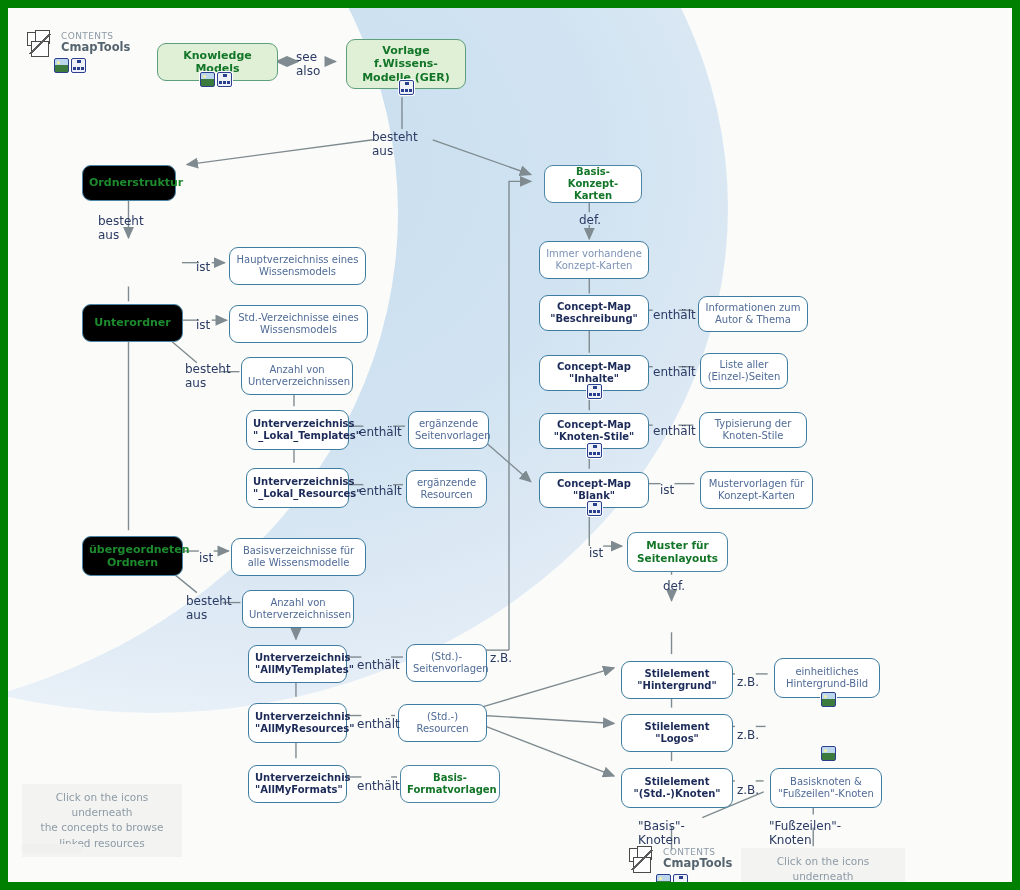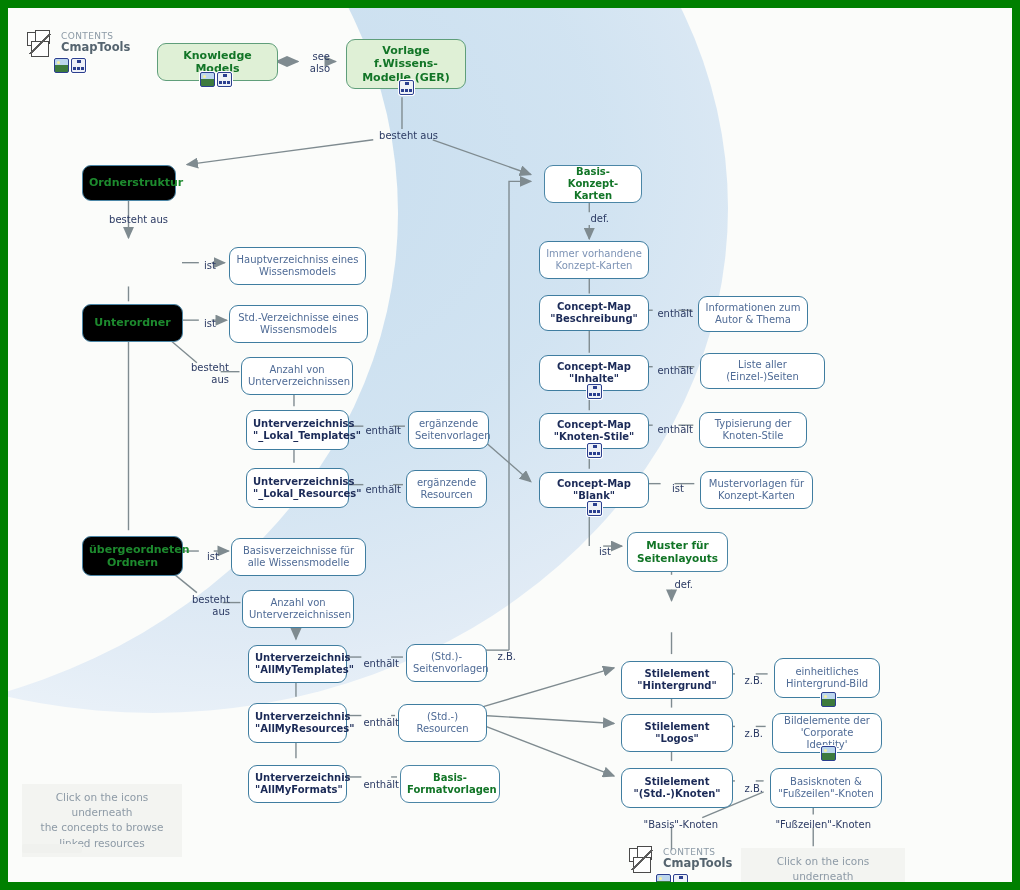--- a/index.html
+++ b/index.html
@@ -42,22 +42,22 @@
   .node .tx{display:block;width:100%;}
   
   .n-green{background:#dff0d6;border-color:#5f9e7a;color:#127527;font-weight:bold;}
   .n-greenlite{background:#000000;border-color:#4b86a6;color:#1d8a2e;font-weight:bold;}
   .n-dark{color:#1b2a57;font-weight:bold;}
   .n-soft{color:#4f6b96;font-weight:normal;}
   .n-softer{color:#7d93b5;font-weight:normal;}
   .n-greenstrong{background:#ffffff;border-color:#4b86a6;color:#127527;font-weight:bold;}
 
   .lbl{
-    position:absolute;color:#2b3a63;font-size:10px;line-height:1.18;
-    text-align:right;white-space:pre-line;
+    position:absolute;color:#2b3a63;font-size:12px;line-height:1.18;
+    text-align:left;white-space:pre-line;
   }
 
   .iconrow{
     position:absolute;display:flex;gap:2px;align-items:center;justify-content:center;
   }
   .ico{
     width:13px;height:13px;border:1px solid #2b3f8f;border-radius:2px;
     background:#eef1f7;display:block;position:relative;overflow:hidden;
     box-shadow:0 0 0 1px #ffffff;
   }
@@ -357,21 +357,21 @@
 Autor &amp; Thema</span>
     </div>
 
     <div class="node n-dark" style="left:531px;top:347px;width:110px;height:36px;font-size:10px;white-space:pre-line;">
       <span class="tx">Concept-Map
 "Inhalte"</span>
     </div>
     <div class="iconrow" style="left:579px;top:376px;">
       <span class="ico ico-map"></span>
     </div>
-    <div class="node n-soft" style="left:692px;top:345px;width:125px;height:36px;font-size:10px;white-space:pre-line;">
+    <div class="node n-soft" style="left:692px;top:345px;width:88px;height:36px;font-size:10px;white-space:pre-line;">
       <span class="tx">Liste aller
 (Einzel-)Seiten</span>
     </div>
 
     <div class="node n-dark" style="left:531px;top:405px;width:110px;height:36px;font-size:10px;white-space:pre-line;">
       <span class="tx">Concept-Map
 "Knoten-Stile"</span>
     </div>
     <div class="iconrow" style="left:579px;top:435px;">
       <span class="ico ico-map"></span>
@@ -407,24 +407,20 @@
       <span class="tx">einheitliches
 Hintergrund-Bild</span>
     </div>
     <div class="iconrow" style="left:813px;top:684px;">
       <span class="ico ico-pic"></span>
     </div>
 
     <div class="node n-dark" style="left:613px;top:706px;width:112px;height:38px;font-size:10px;white-space:pre-line;">
       <span class="tx">Stilelement
 "Logos"</span>
-    </div>
-    <div class="node n-soft" style="left:764px;top:705px;width:110px;height:40px;font-size:10px;white-space:pre-line;">
-      <span class="tx">Bildelemente der
-'Corporate Identity'</span>
     </div>
     <div class="iconrow" style="left:813px;top:738px;">
       <span class="ico ico-pic"></span>
     </div>
 
     <div class="node n-dark" style="left:613px;top:760px;width:112px;height:40px;font-size:10px;white-space:pre-line;">
       <span class="tx">Stilelement
 "(Std.-)Knoten"</span>
     </div>
     <div class="node n-soft" style="left:762px;top:760px;width:112px;height:40px;font-size:10px;white-space:pre-line;">

